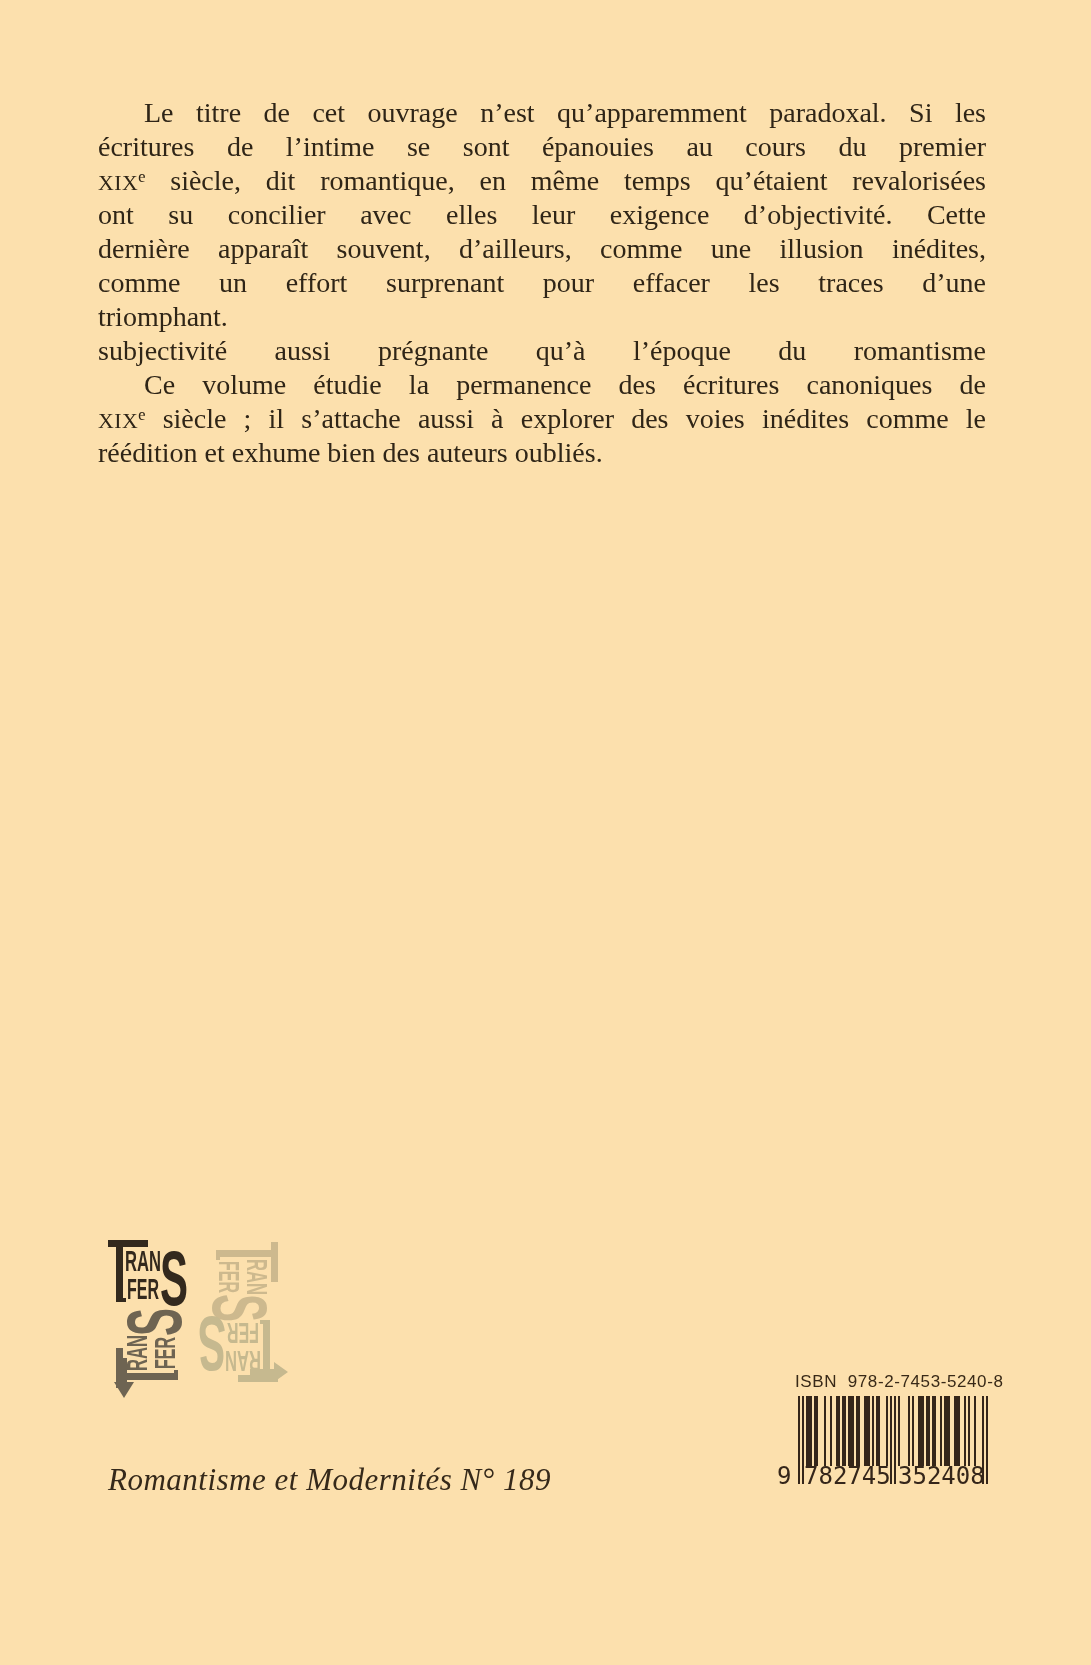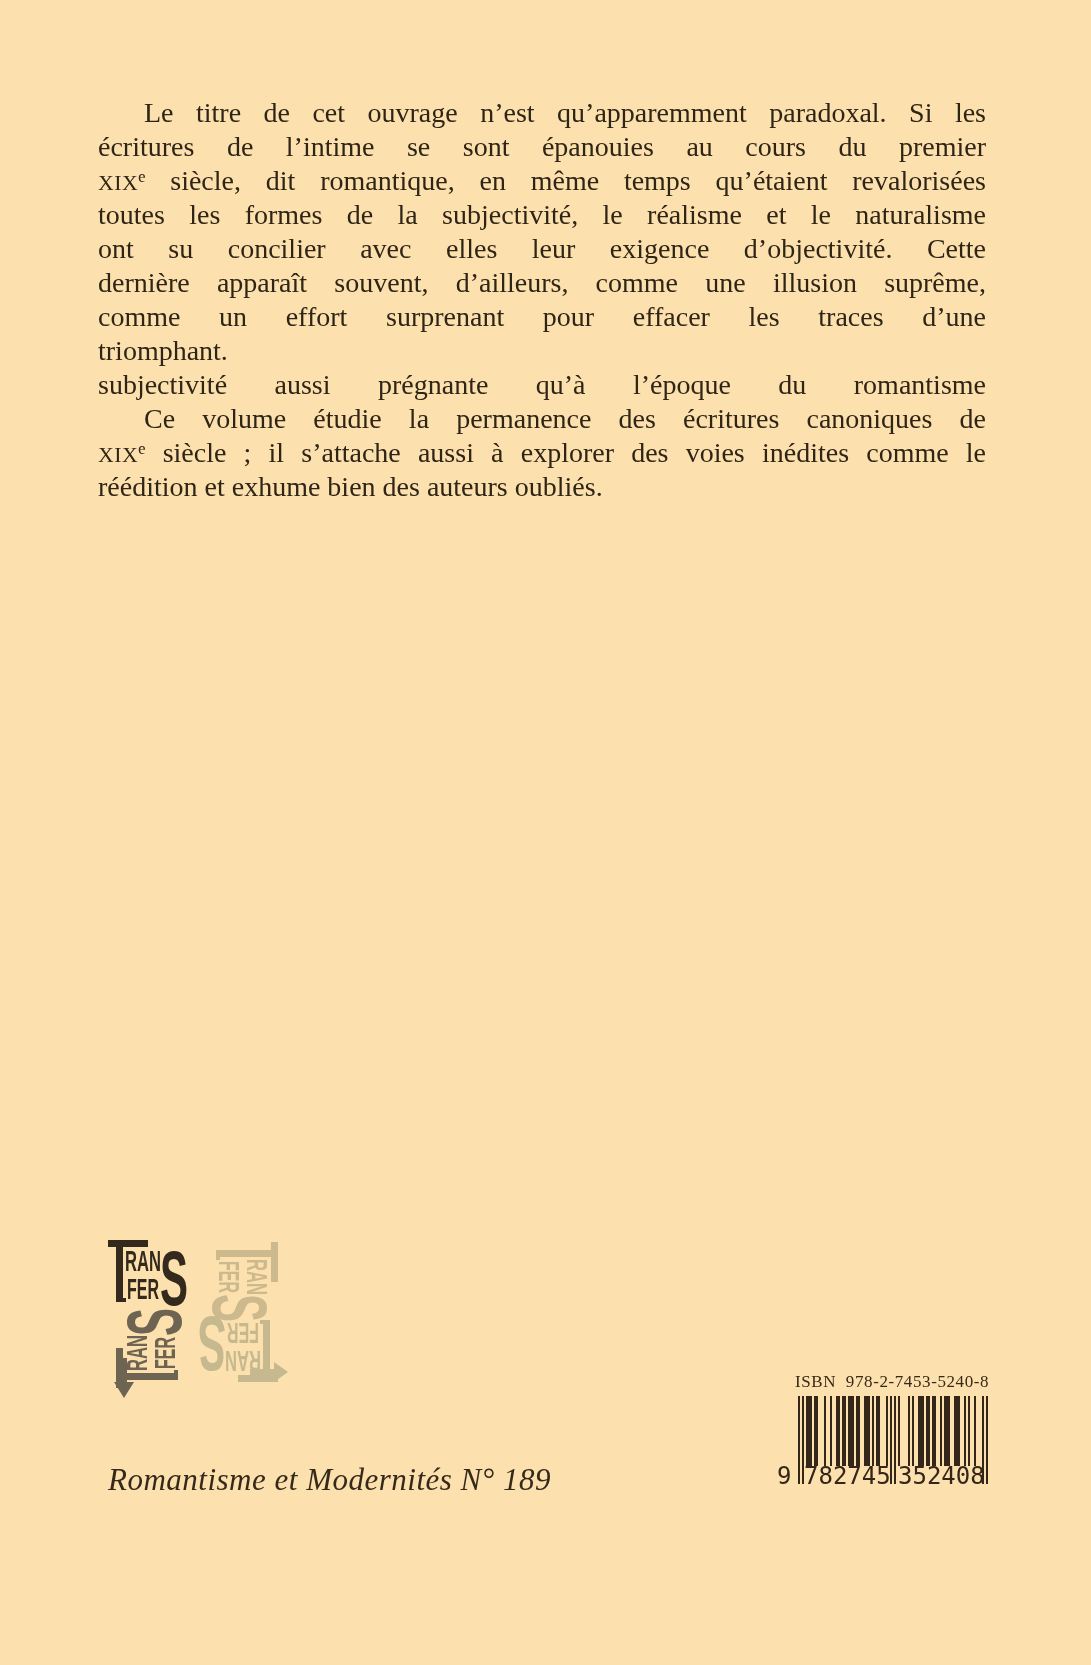--- a/index.html
+++ b/index.html
@@ -28,21 +28,21 @@
   
   .collection{
     position:absolute;left:108px;top:1462px;
     font-style:italic;font-size:31px;color:#35291a;letter-spacing:0.5px;
     white-space:pre;
   }
 
   
   .isbn-label{
     position:absolute;left:795px;top:1372px;
-    font-family:Liberation Serif, serif;
+    font-family:Liberation Sans, sans-serif;
     font-size:17px;color:#382917;letter-spacing:0.6px;white-space:pre;
   }
   .barcode{position:absolute;left:777px;top:1396px;width:214px;height:96px;}
   .bars{position:absolute;left:21px;top:0;width:190px;height:88px;}
   .bar{position:absolute;top:0;width:2px;background:#35261ا5;background:#35261a;}
   .bar.short{height:70px;}
   .bar.tall{height:88px;}
   .bc-digit{
     position:absolute;color:#35261a;
     font-family:"DejaVu Sans Mono","Liberation Mono",monospace;
@@ -52,23 +52,22 @@
   .bc-g1{left:27px;top:68px;width:84px;text-align:center;}
   .bc-g2{left:121px;top:68px;width:84px;text-align:left;}
 </style>
 </head>
 <body>
 
 <div class="blurb">
   <div class="jline firstline">Le titre de cet ouvrage n’est qu’apparemment paradoxal. Si les</div>
   <div class="jline">écritures de l’intime se sont épanouies au cours du premier</div>
   <div class="jline"><span class="sc">XIX</span>ᵉ siècle, dit romantique, en même temps qu’étaient revalorisées</div>
-  <div class="jline">toutes les formes de la subjectivité, le réalisme et le naturalisme</div>
   <div class="jline">ont su concilier avec elles leur exigence d’objectivité. Cette</div>
-  <div class="jline">dernière apparaît souvent, d’ailleurs, comme une illusion suprême,</div>
+  <div class="jline">dernière apparaît souvent, d’ailleurs, comme une illusion inédites,</div>
   <div class="jline">comme un effort surprenant pour effacer les traces d’une</div>
   <div class="jline lastline">triomphant.</div>
   <div class="jline">subjectivité aussi prégnante qu’à l’époque du romantisme</div>
   <div class="jline firstline">Ce volume étudie la permanence des écritures canoniques de</div>
   <div class="jline"><span class="sc">XIX</span>ᵉ siècle ; il s’attache aussi à explorer des voies inédites comme le</div>
   <div class="jline lastline">réédition et exhume bien des auteurs oubliés.</div>
 </div>
 
 <svg class="logo" width="188" height="172" viewBox="0 0 188 172" aria-hidden="true">
   <defs>

